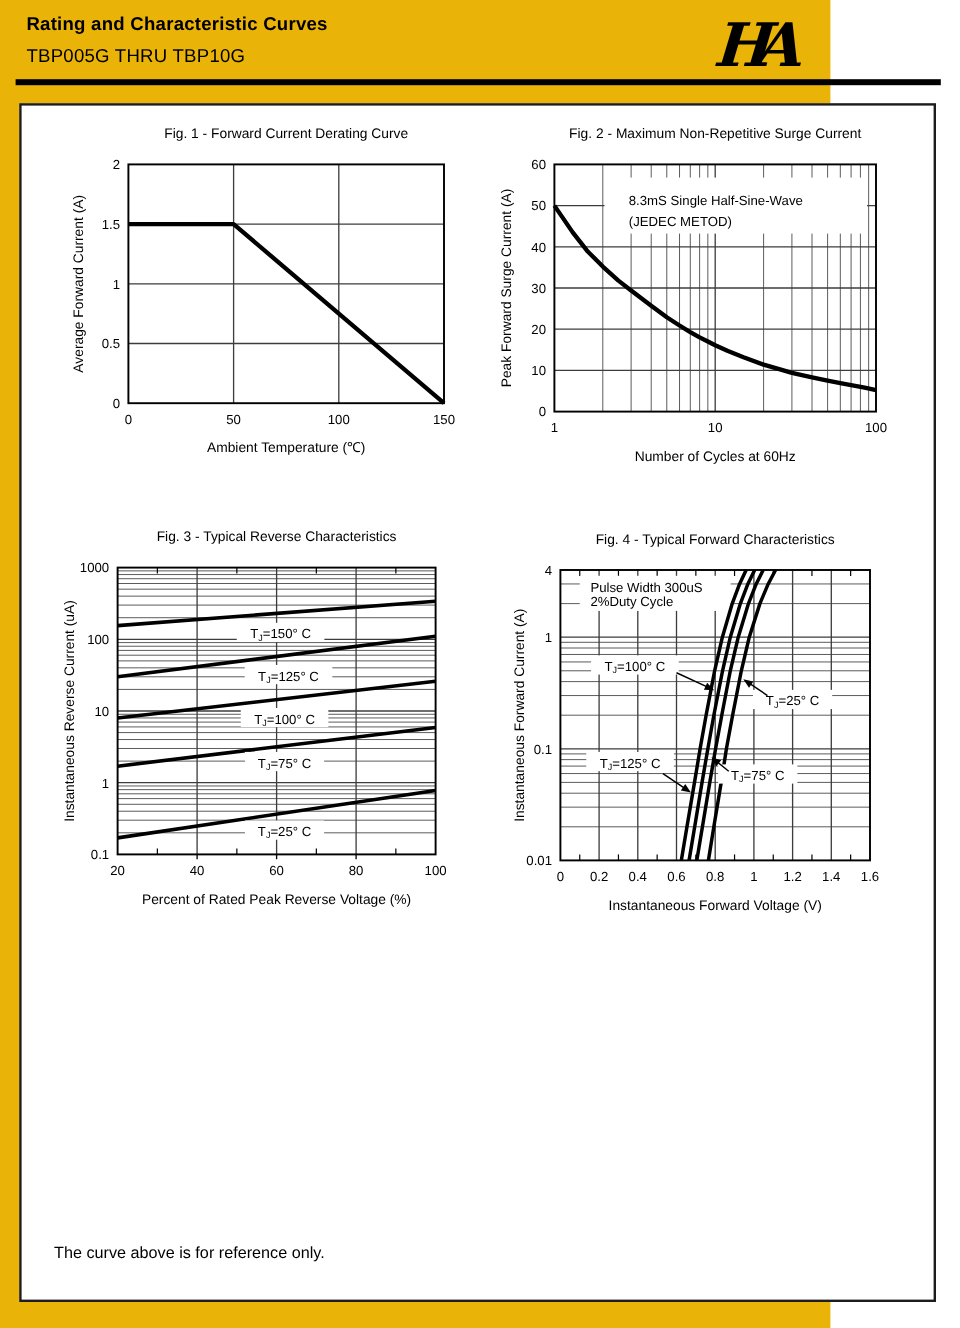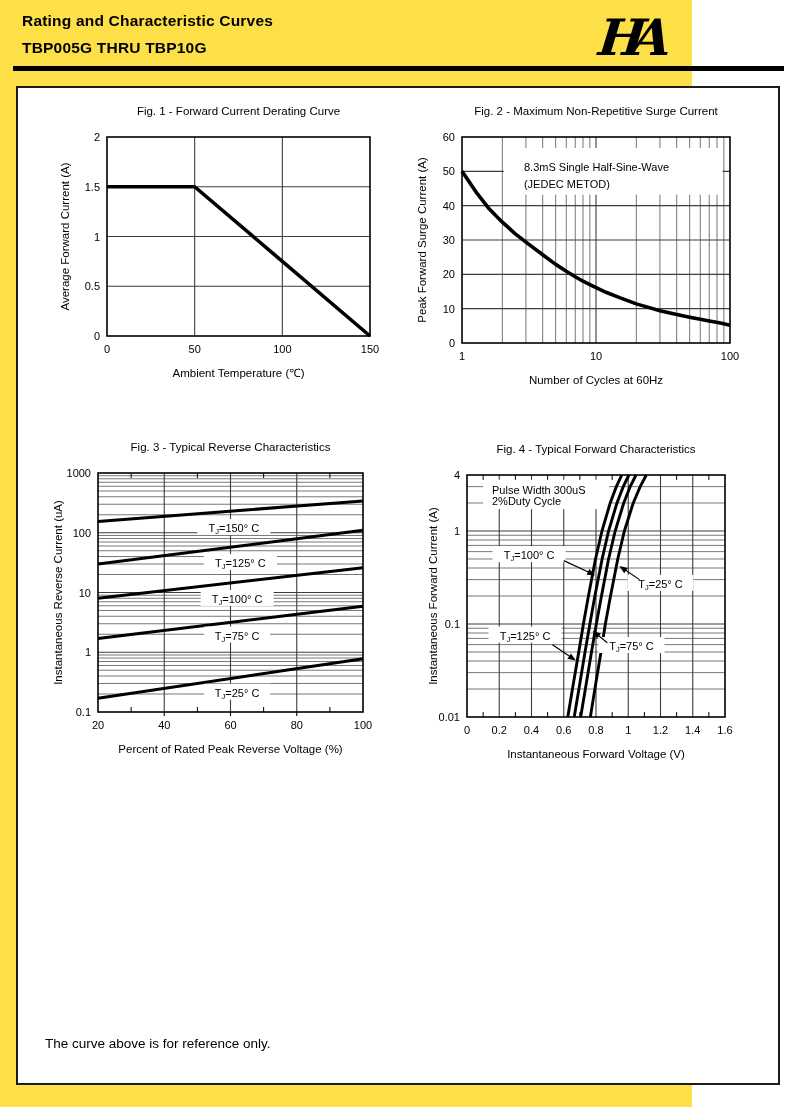--- a/index.html
+++ b/index.html
@@ -1,20 +1,20 @@
 <!DOCTYPE html>
 <html><head>
 <meta charset="utf-8">
 <style>
   * { margin:0; padding:0; box-sizing:border-box; }
   html,body { width:800px; height:1107px; overflow:hidden; }
   body { background:#fff; font-family:"Liberation Sans", sans-serif; color:#000; position:relative; }
-  .page { position:absolute; left:0; top:0; width:692px; height:1107px; background:#fde047; }
+  .page { position:absolute; left:0; top:0; width:692px; height:1107px; background:#eab308; }
   .h-title { position:absolute; left:22px; top:12px; font-size:15.5px; font-weight:bold; letter-spacing:0.2px; }
-  .h-part  { position:absolute; left:22px; top:39px; font-size:15.5px; font-weight:bold; letter-spacing:0.2px; }
+  .h-part  { position:absolute; left:22px; top:39px; font-size:15.5px; font-weight:normal; letter-spacing:0.2px; }
   .logo { position:absolute; right:20px; top:10px; font-family:"DejaVu Serif", serif;
           font-style:italic; font-weight:bold; font-size:50px; line-height:1.1;
           letter-spacing:-0.27em; transform:skewX(-6deg); padding-right:14px; }
   .rule { position:absolute; left:13px; top:66px; width:771px; height:5px; background:#000; }
   .content-box { position:absolute; left:16px; top:86px; width:764px; height:999px;
                  border:2px solid #1c1c1c; background:#fff; }
   svg.chart { position:absolute; }
   svg text { font-family:"Liberation Sans", sans-serif; fill:#000; }
   .note { position:absolute; left:25px; top:1036px; font-size:13.5px;margin-left:20px; }
 </style>

